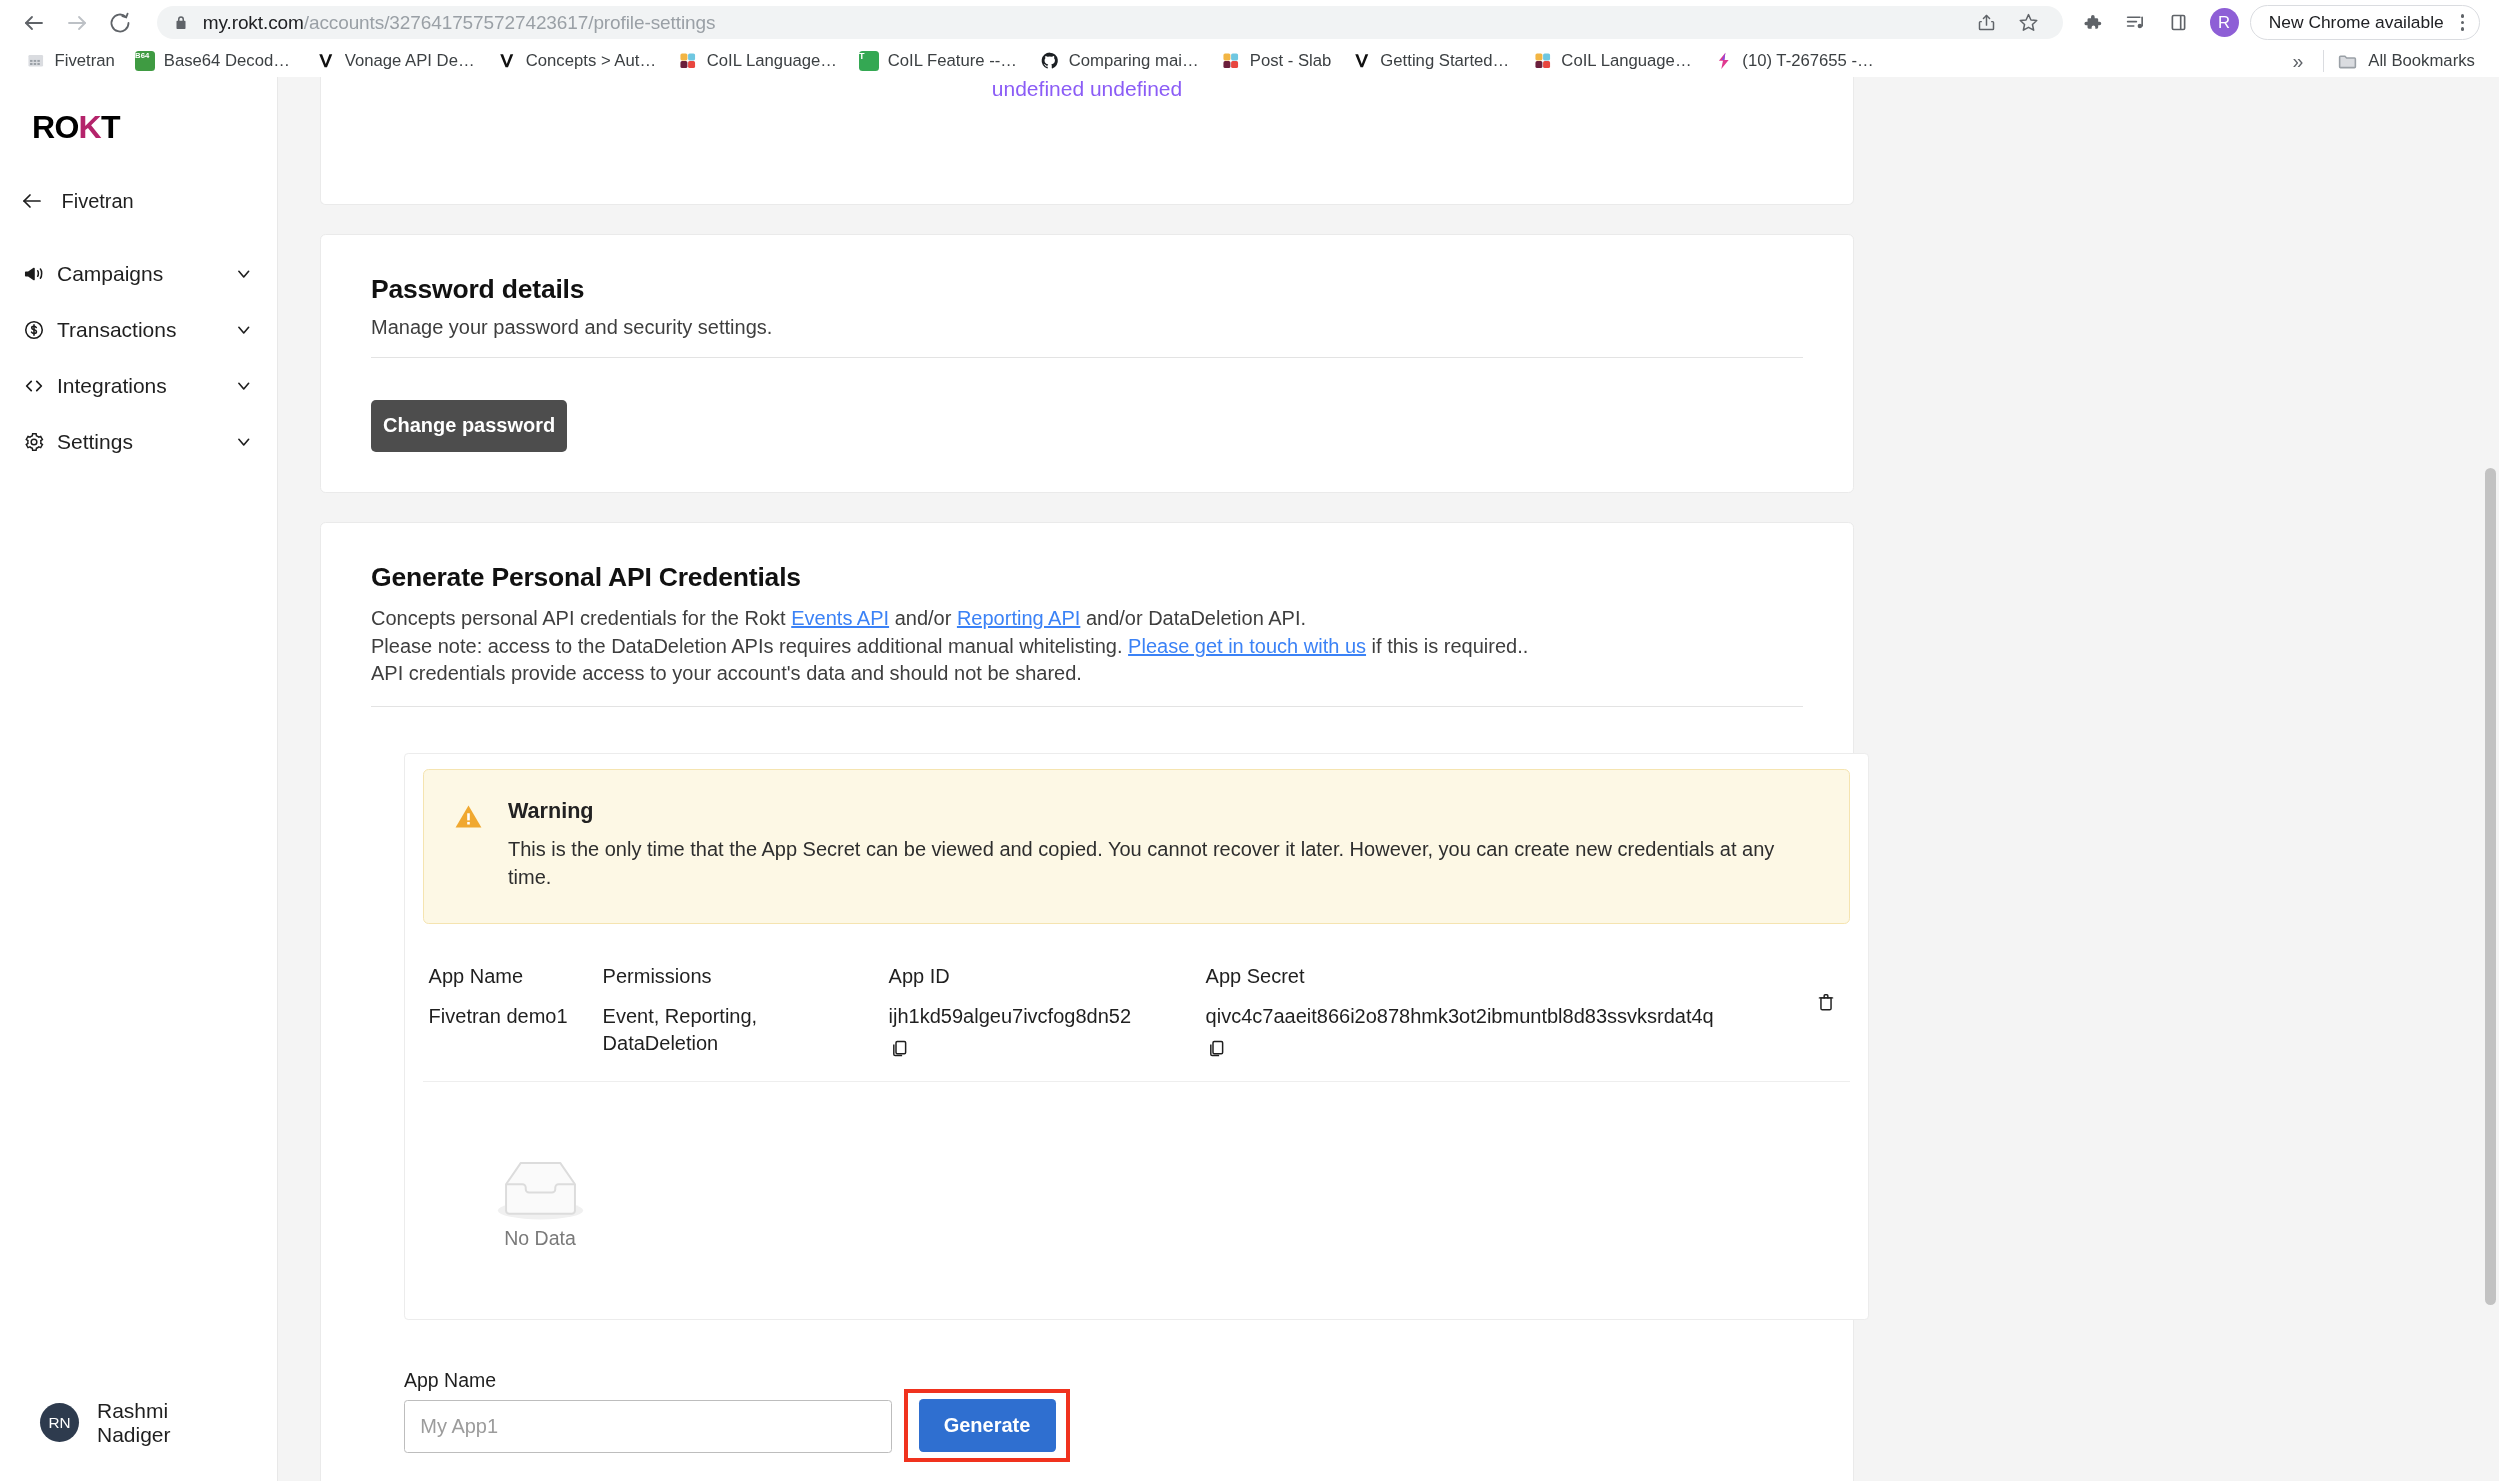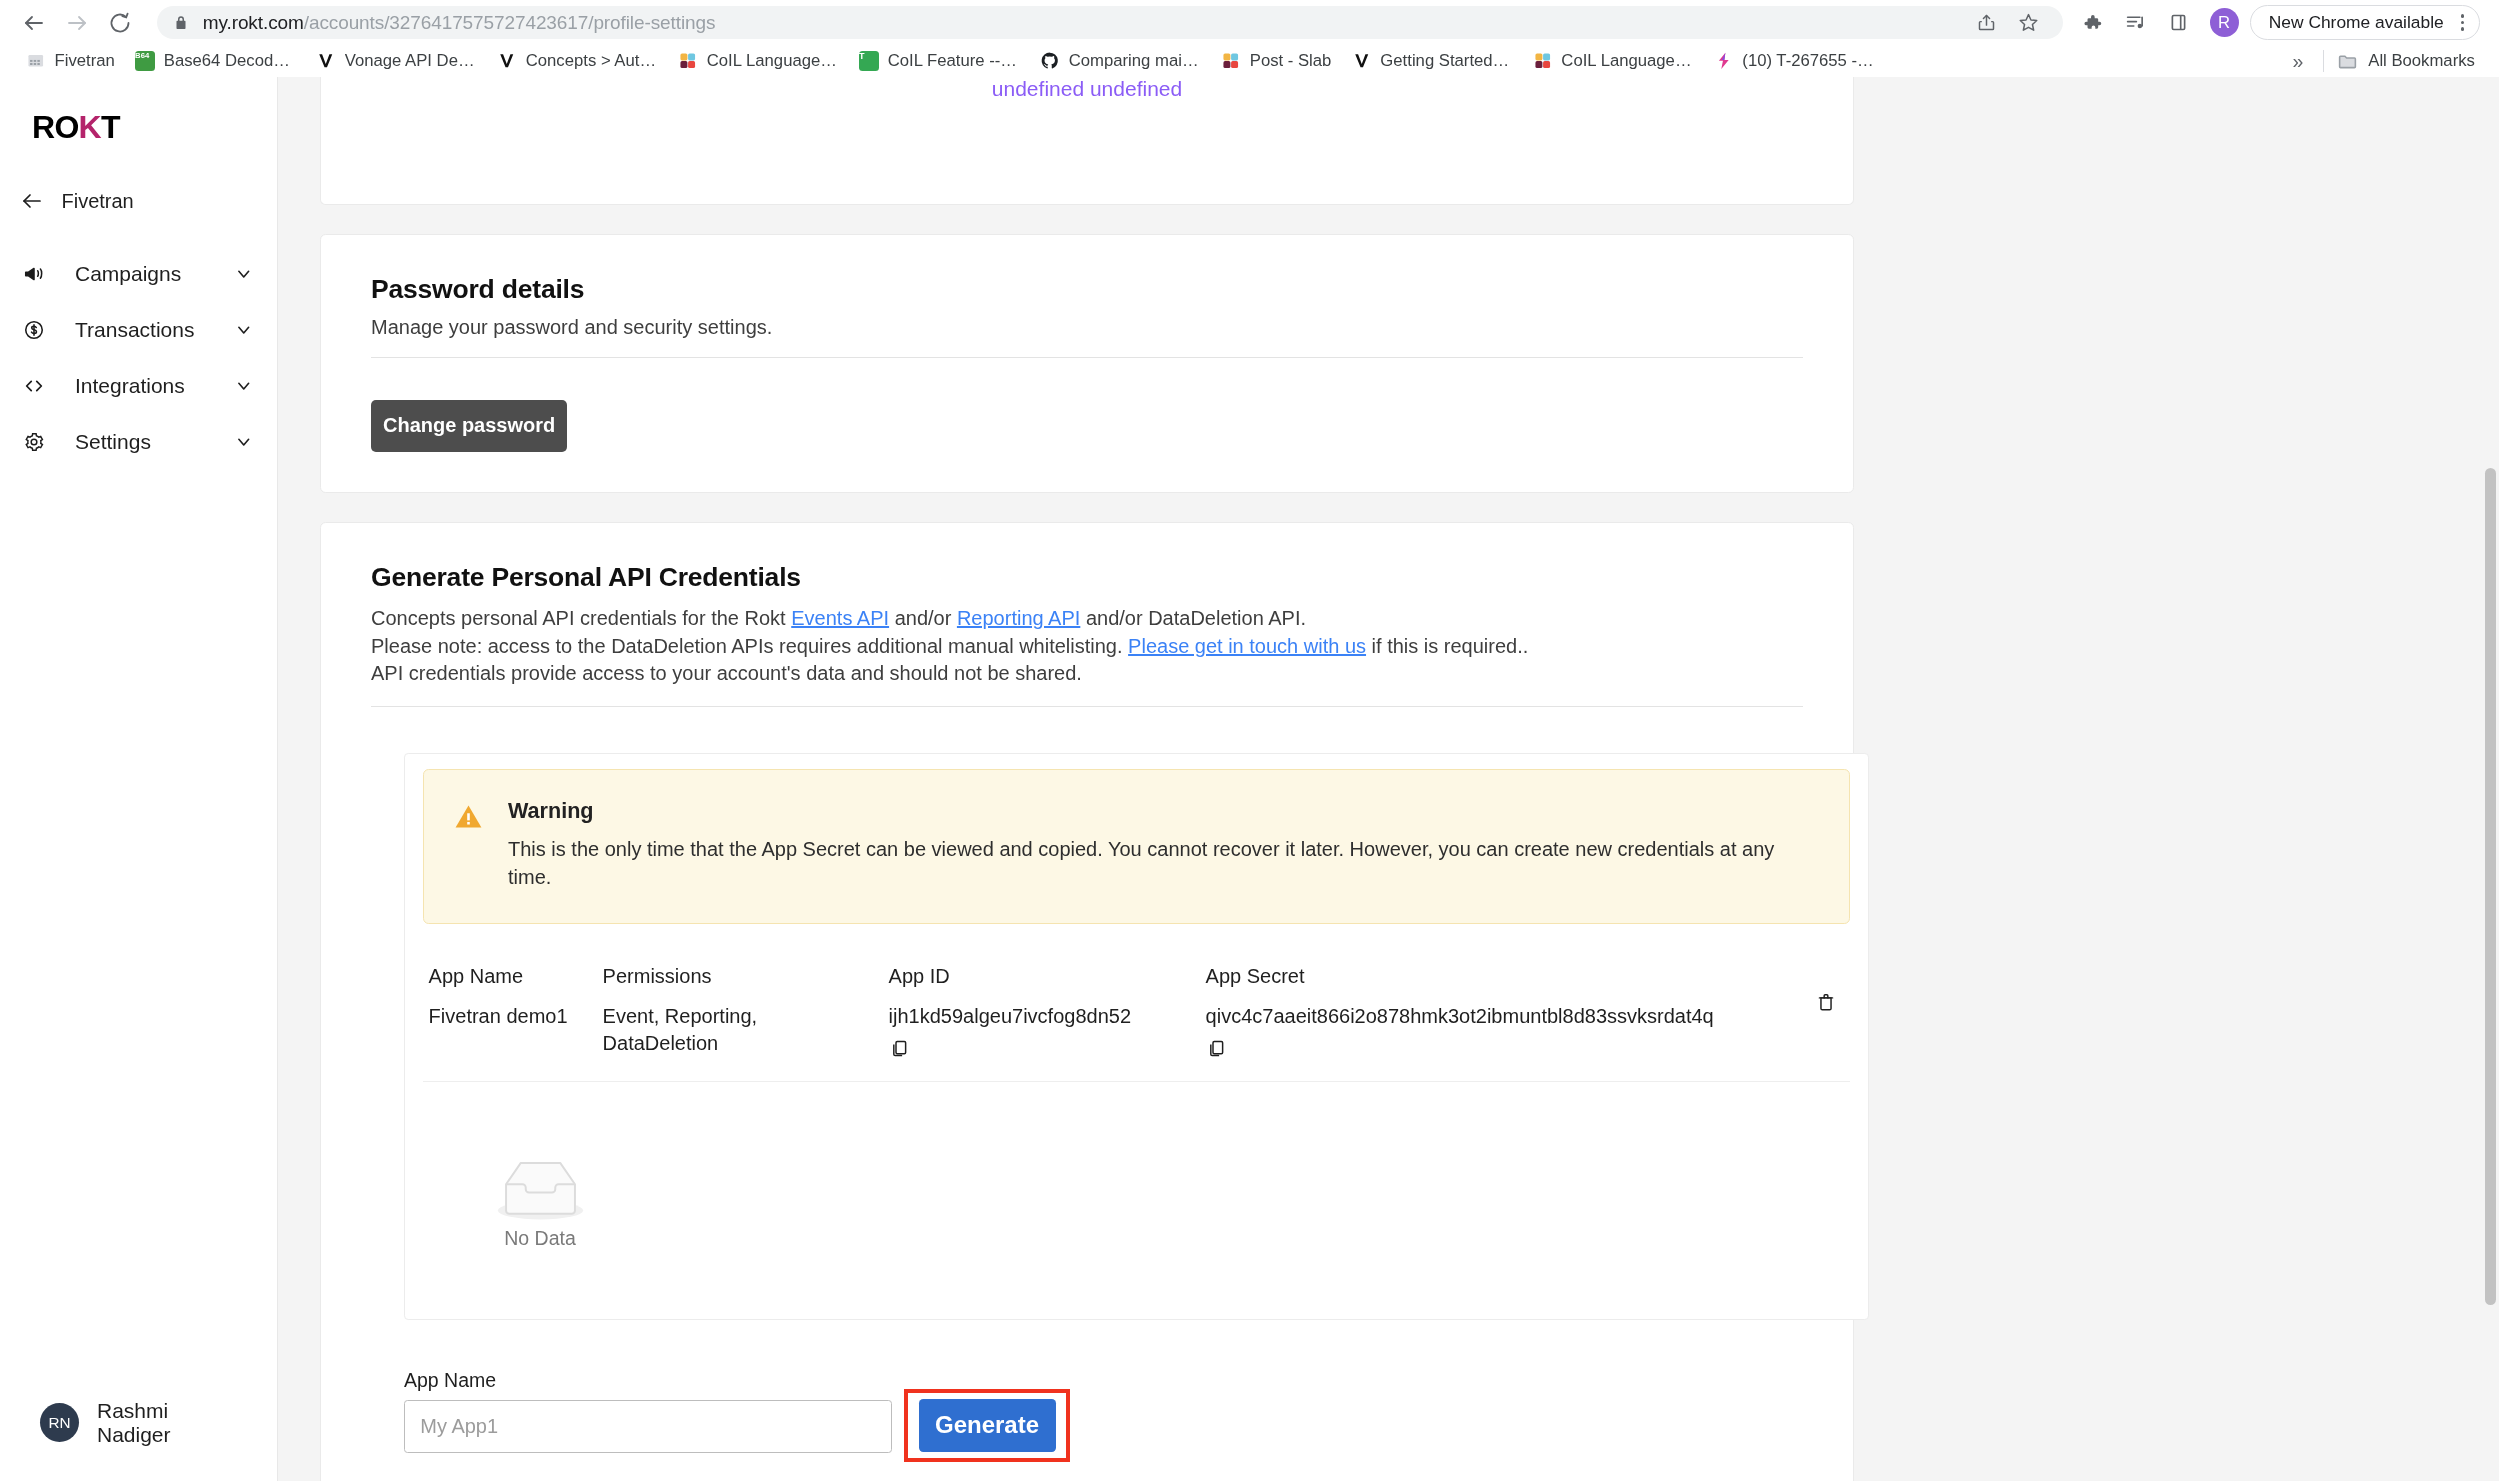--- a/index.html
+++ b/index.html
@@ -151,21 +151,21 @@
     padding: 43px 0 0 19.5px;
   }
   .back-arrow { width: 24px; height: 24px; color: #1c1c1c; }
   .back-arrow svg { width: 24px; height: 24px; display:block; }
   .back-label { font-size: 20px; color: #1f1f1f; }
   .nav-list { margin-top: 33px; }
   .nav-item {
     display: flex; align-items: center;
     height: 56px;
     padding: 0 24px 0 22px;
-    gap: 29px;
+    gap: 11px;
   }
   .nav-icon { width: 24px; height: 24px; flex: 0 0 24px; color: #1c1c1c; display:flex; align-items:center; justify-content:center;}
   .nav-icon svg { width: 22px; height: 22px; display: block; }
   .nav-label { font-size: 21px; color: #1f1f1f; flex: 1 1 auto; }
   .nav-chev { width: 19.5px; height: 19.5px; color: #1f1f1f; }
   .nav-chev svg { width: 19.5px; height: 19.5px; display:block; }
   .sidebar-bottom { margin-top: auto; padding-bottom: 28px; }
   .help-row { display: flex; align-items: center; gap: 16.7px; padding: 0 24px; height: 56px; }
   .user-row { display: flex; align-items: center; gap: 18px; padding: 0 40px; height: 63px; margin-top: 7px;}
   .avatar-user {
@@ -306,21 +306,21 @@
     height: 73px;
     border: 4.2px solid #f0321e;
     background: #ffffff;
     display: flex;
     align-items: center;
     justify-content: center;
   }
   .btn-blue {
     background: #2f6fd0;
     color: #fff;
-    font-size: 24px; font-weight: 700;
+    font-size: 20px; font-weight: 700;
     border: none; border-radius: 4.2px;
     width: 137px; height: 53px;
     cursor: pointer;
     font-family: "Liberation Sans", sans-serif;
   }
   .card-bottom-pad { height: 84px; }
 
   
   .scrollbar {
     position: absolute;

